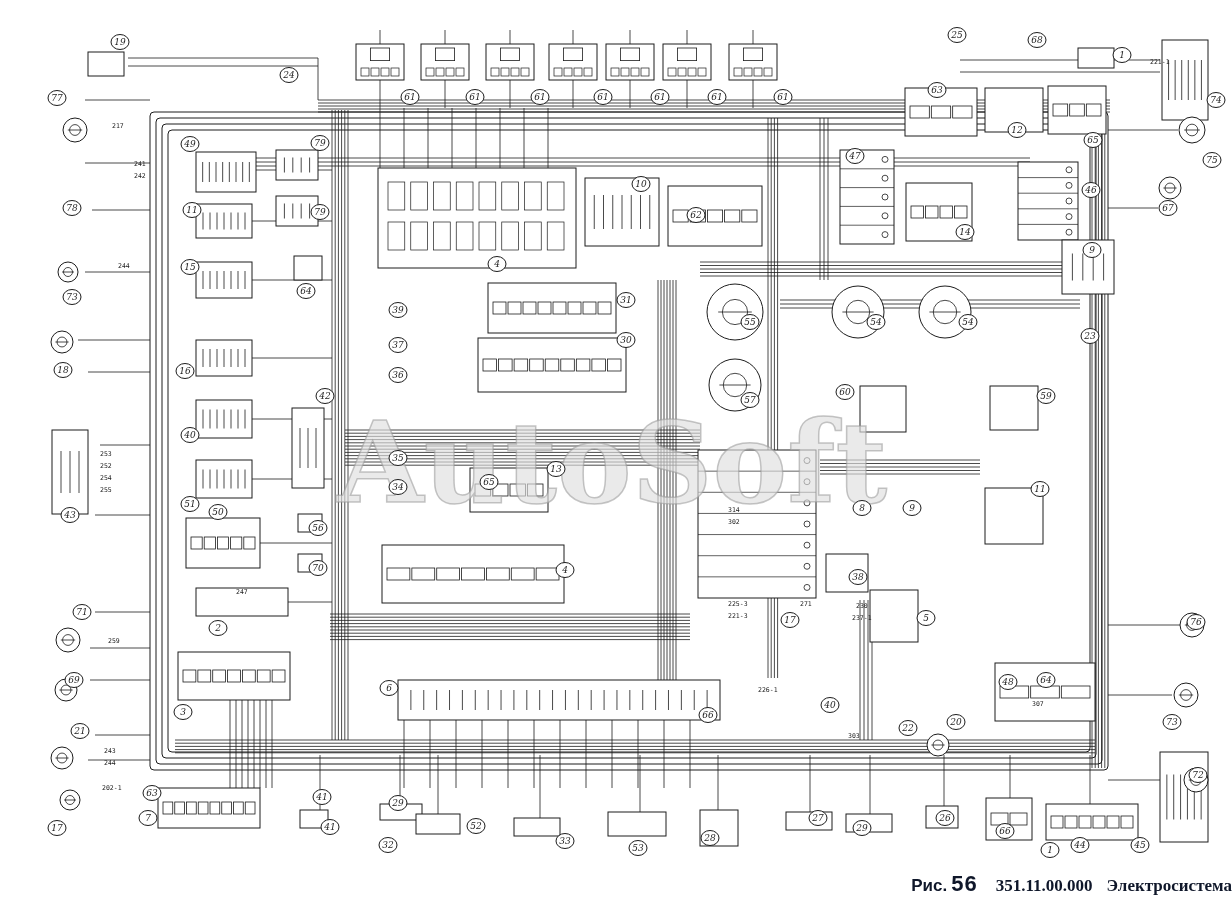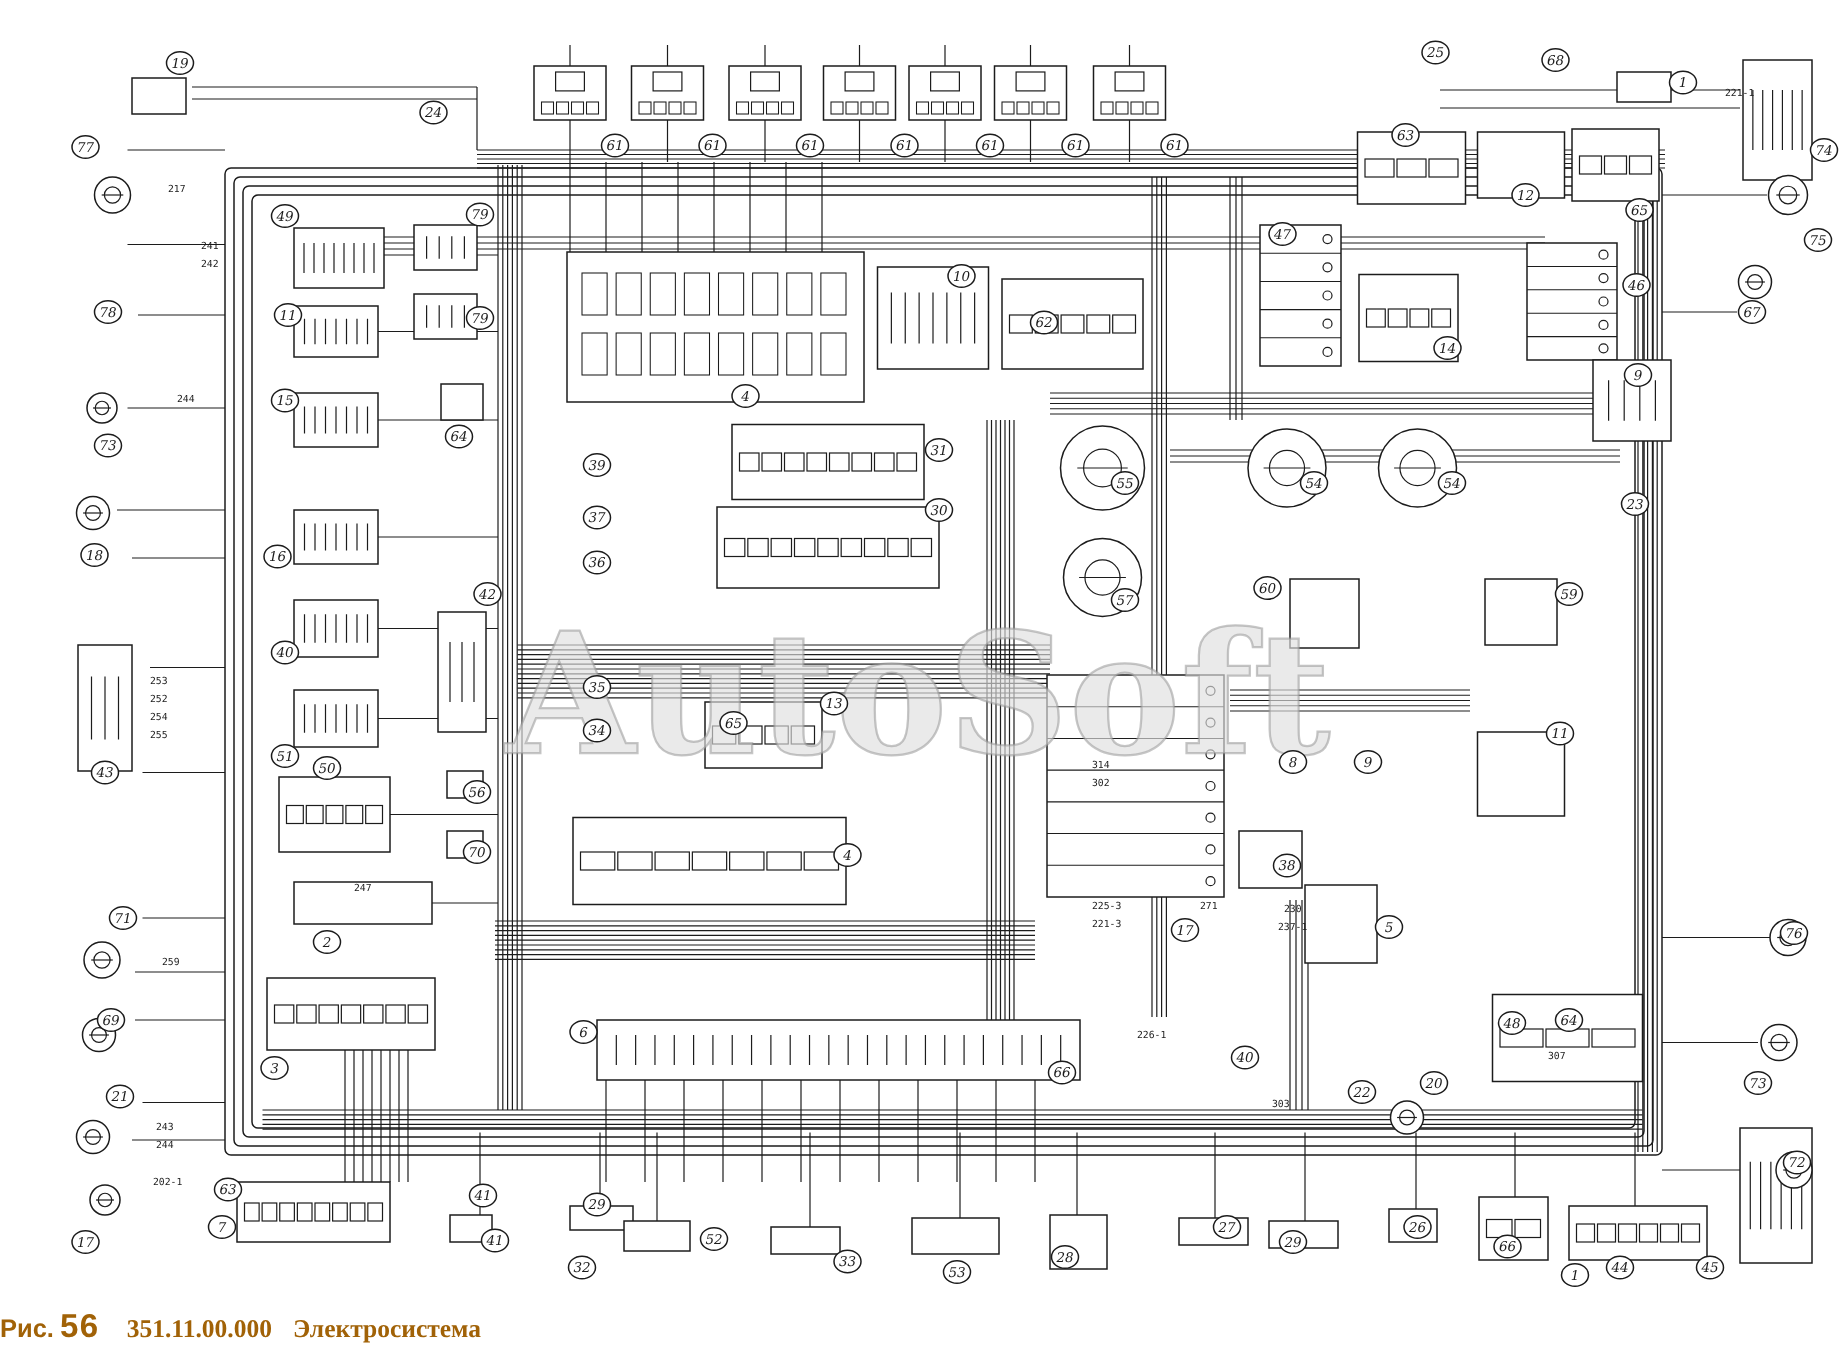--- a/index.html
+++ b/index.html
@@ -1,19 +1,19 @@
 <!DOCTYPE html>
 <html><head>
 <meta charset="utf-8">
 <style>
   html,body{margin:0;padding:0;background:#ffffff;}
   .page{position:relative;width:1232px;height:905px;background:#ffffff;overflow:hidden;
         font-family:"DejaVu Sans",sans-serif;}
   svg{position:absolute;left:0;top:0;}
-  .caption{position:absolute;left:0;right:0;bottom:8px;text-align:left;color:#a16207;
+  .caption{position:absolute;left:0;right:0;bottom:8px;text-align:right;color:#0f172a;
            font-family:"Liberation Serif",serif;white-space:nowrap;}
   .caption .fig-prefix{font-family:"Liberation Sans",sans-serif;font-weight:bold;font-size:17px;}
   .caption .fig-number{font-family:"Liberation Sans",sans-serif;font-weight:bold;font-size:22px;letter-spacing:1px;}
   .caption .doc{font-weight:bold;font-size:17px;margin-left:14px;}
   .caption .title{font-weight:bold;font-size:17px;margin-left:10px;}
   #watermark-text{font-family:"DejaVu Serif",serif;font-weight:bold;}
 </style>
 </head>
 <body>
 

